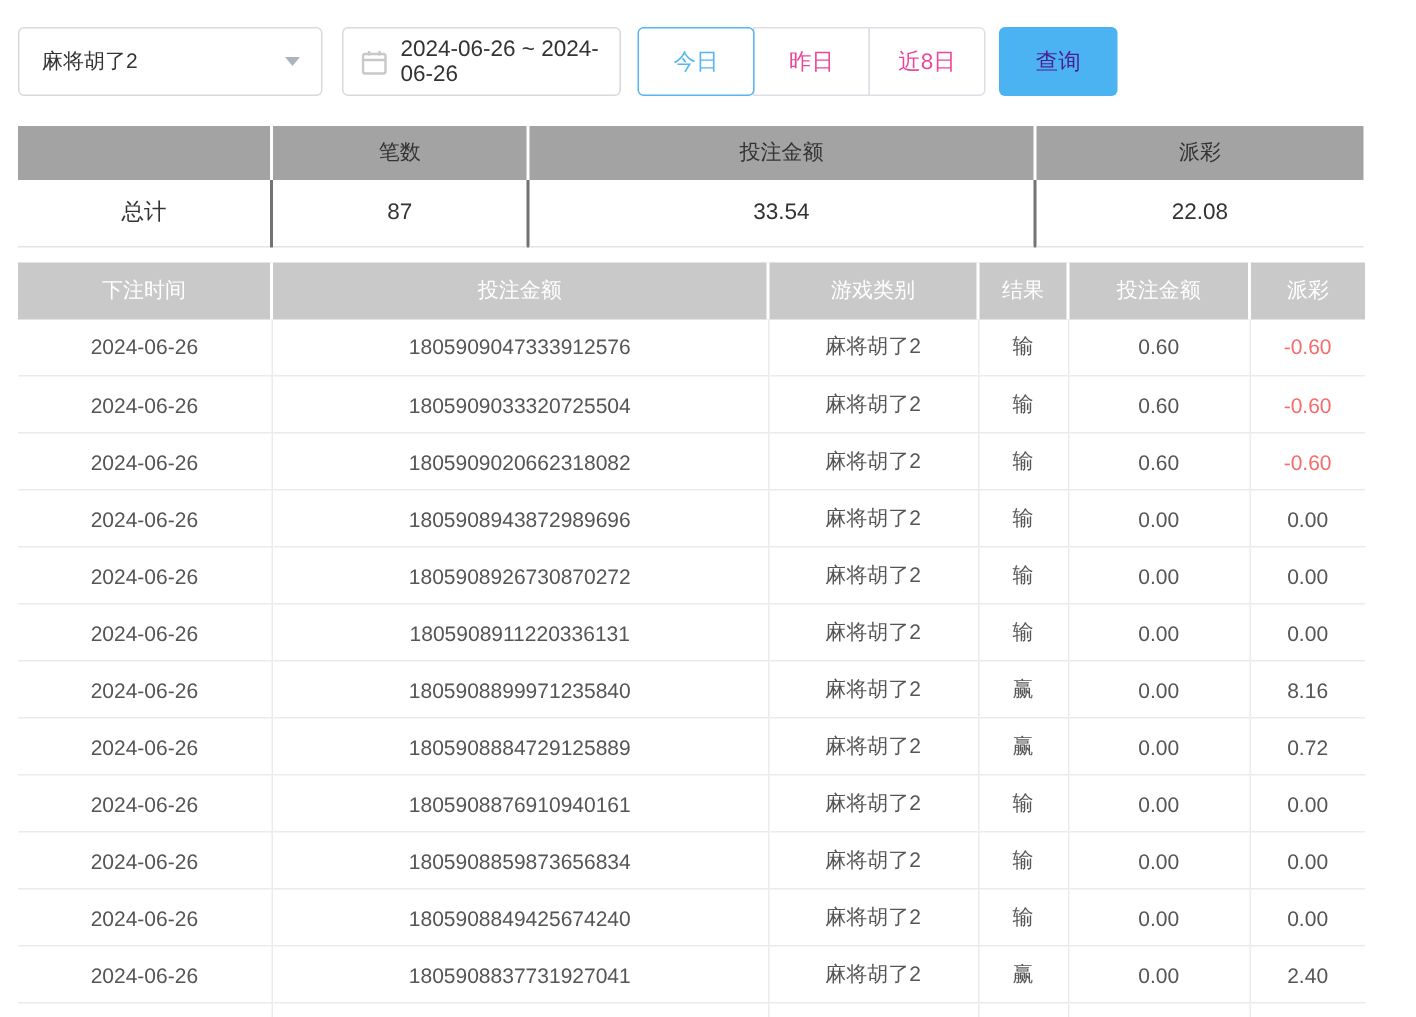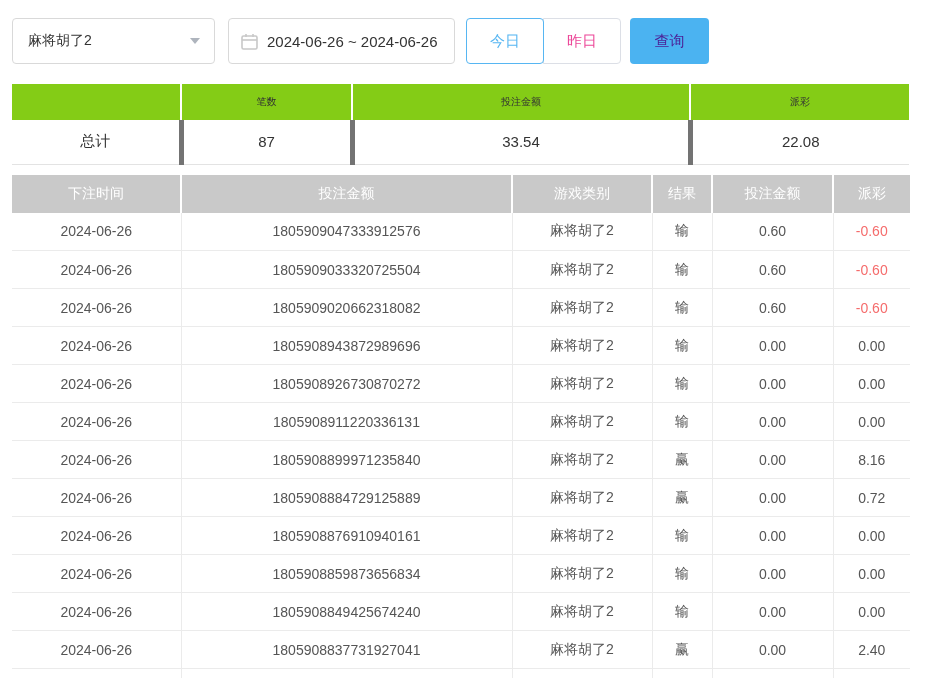--- a/index.html
+++ b/index.html
@@ -6,43 +6,43 @@
   html, body { width: 944px; height: 678px; overflow: hidden; background: #fff;
     font-family: "Liberation Sans", "DejaVu Sans", sans-serif; }
 
   
   .controls { display: flex; align-items: center; margin: 18px 0 0 12px; }
   .select-box { width: 203px; height: 46px; border: 1px solid #d9d9d9; border-radius: 4px;
     display: flex; align-items: center; justify-content: space-between;
     padding: 0 14px 0 15px; font-size: 14px; color: #333; cursor: pointer; background:#fff; }
   .caret { width: 0; height: 0; border-left: 5px solid transparent;
     border-right: 5px solid transparent; border-top: 6px solid #aeb4bd; }
-  .date-box { margin-left: 13px; width: 227px; height: 46px; border: 1px solid #d9d9d9;
+  .date-box { margin-left: 13px; width: 186px; height: 46px; border: 1px solid #d9d9d9;
     border-radius: 4px; display: flex; align-items: center; padding: 0 12px;
     font-size: 15px; color: #333; background: #fff; }
   .date-box svg { margin-right: 9px; flex: none; }
   .btn-group { display: flex; margin-left: 11px; }
   .qbtn { width: 78px; height: 46px; background: #fff; border: 1px solid #dcdfe6;
     font-size: 15px; color: #ec4899; display: flex; align-items: center;
     justify-content: center; cursor: pointer; margin-left: -1px; position: relative; }
   .qbtn:first-child { margin-left: 0; border-radius: 4px 0 0 4px; }
   .qbtn:last-child { border-radius: 0 4px 4px 0; }
   .qbtn.active { border: 1px solid #57b6f2; color: #57b6f2; border-radius: 4px; z-index: 2; }
   .search-btn { margin-left: 9px; width: 79px; height: 46px; background: #4bb3f1;
     border: none; border-radius: 4px; color: #4c1d95; font-size: 15px; cursor: pointer;
     font-family: inherit; }
 
   
   table { border-collapse: collapse; table-layout: fixed; }
   .summary { margin: 20px 0 0 12px; width: 897px; }
-  .summary thead td { background: #84cc16; height: 36px; text-align: center;
-    font-size: 10px; color: #333; border-right: 2px solid #fff; }
+  .summary thead td { background: #a3a3a3; height: 36px; text-align: center;
+    font-size: 14px; color: #333; border-right: 2px solid #fff; }
   .summary thead td:last-child { border-right: none; }
   .summary tbody td { height: 44px; text-align: center; font-size: 15px; color: #333;
-    background: #fff; border-right: 5px solid #737373; border-bottom: 1px solid #e3e3e3; }
+    background: #fff; border-right: 2px solid #737373; border-bottom: 1px solid #e3e3e3; }
   .summary tbody td:last-child { border-right: none; margin-left: 48px; }
 
   
   .records { margin: 10px 0 0 12px; width: 898px; }
   .records thead td { background: #c9c9c9; color: #fff; height: 38px; text-align: center;
     font-size: 14px; border-right: 2px solid #fff; }
   .records thead td:last-child { border-right: none; }
   .records tbody td { background: #fff; height: 38px; text-align: center; font-size: 14px;
     color: #555; border-right: 1px solid #ebebeb; border-bottom: 1px solid #ebebeb;
     overflow: hidden; white-space: nowrap; }
@@ -64,20 +64,21 @@
       <line x1="1" y1="7" x2="16" y2="7" stroke="#c8c8c8" stroke-width="1.6"></line>
       <line x1="5" y1="1" x2="5" y2="4" stroke="#c8c8c8" stroke-width="1.6"></line>
       <line x1="12" y1="1" x2="12" y2="4" stroke="#c8c8c8" stroke-width="1.6"></line>
     </svg>
     <span>2024-06-26 ~ 2024-06-26</span>
   </div>
 
   <div class="btn-group">
     <button class="qbtn active">今日</button>
     <button class="qbtn">昨日</button>
+    <button class="qbtn">近8日</button>
   </div>
 
   <button class="search-btn">查询</button>
 </div>
 
 <table class="summary">
   <colgroup>
       <col style="width:169px">
       <col style="width:171px">
       <col style="width:338px">

